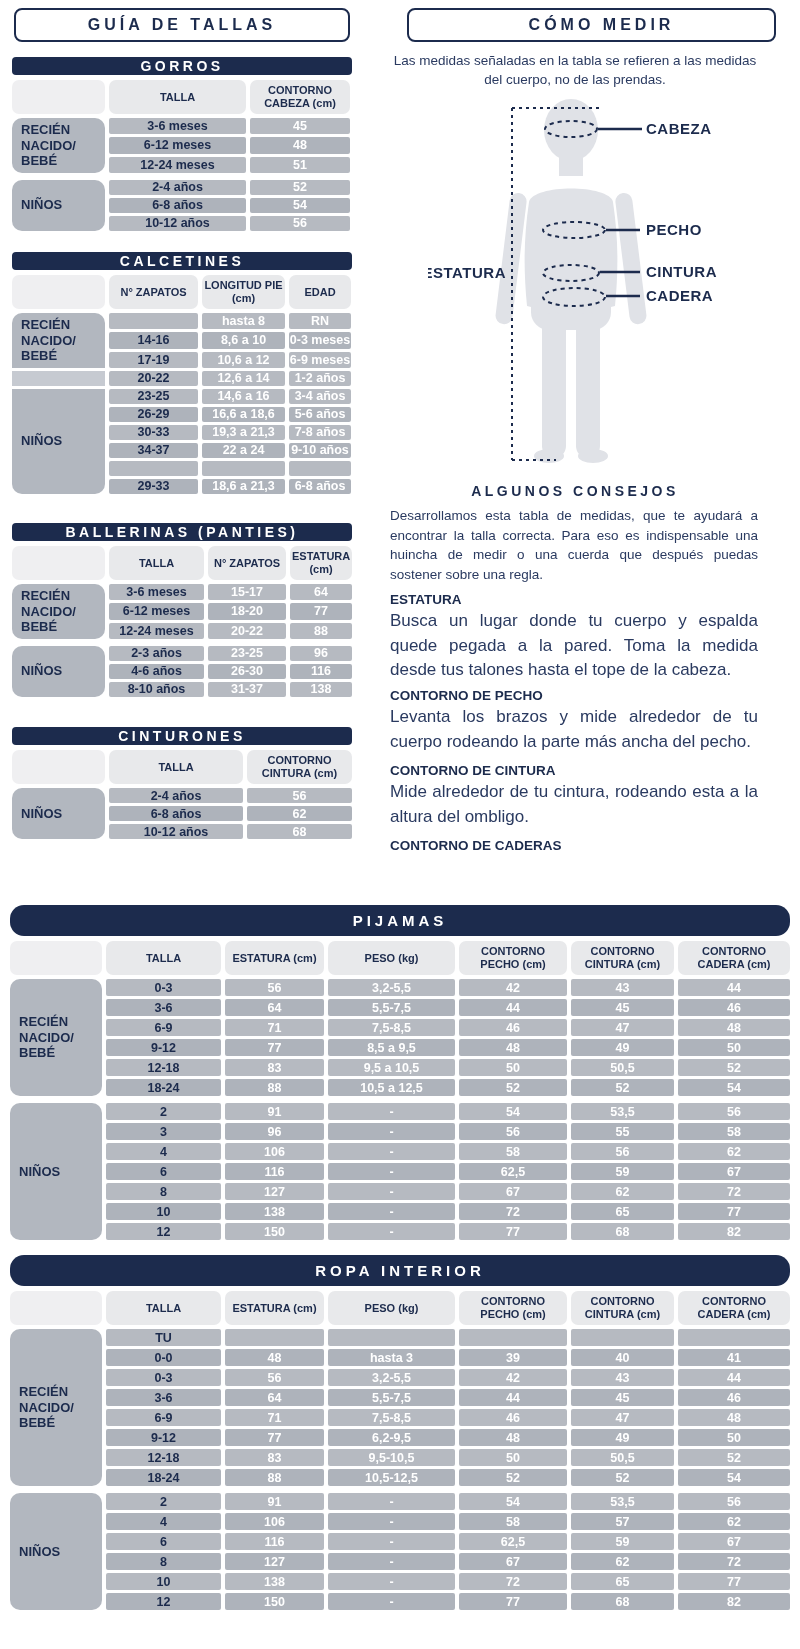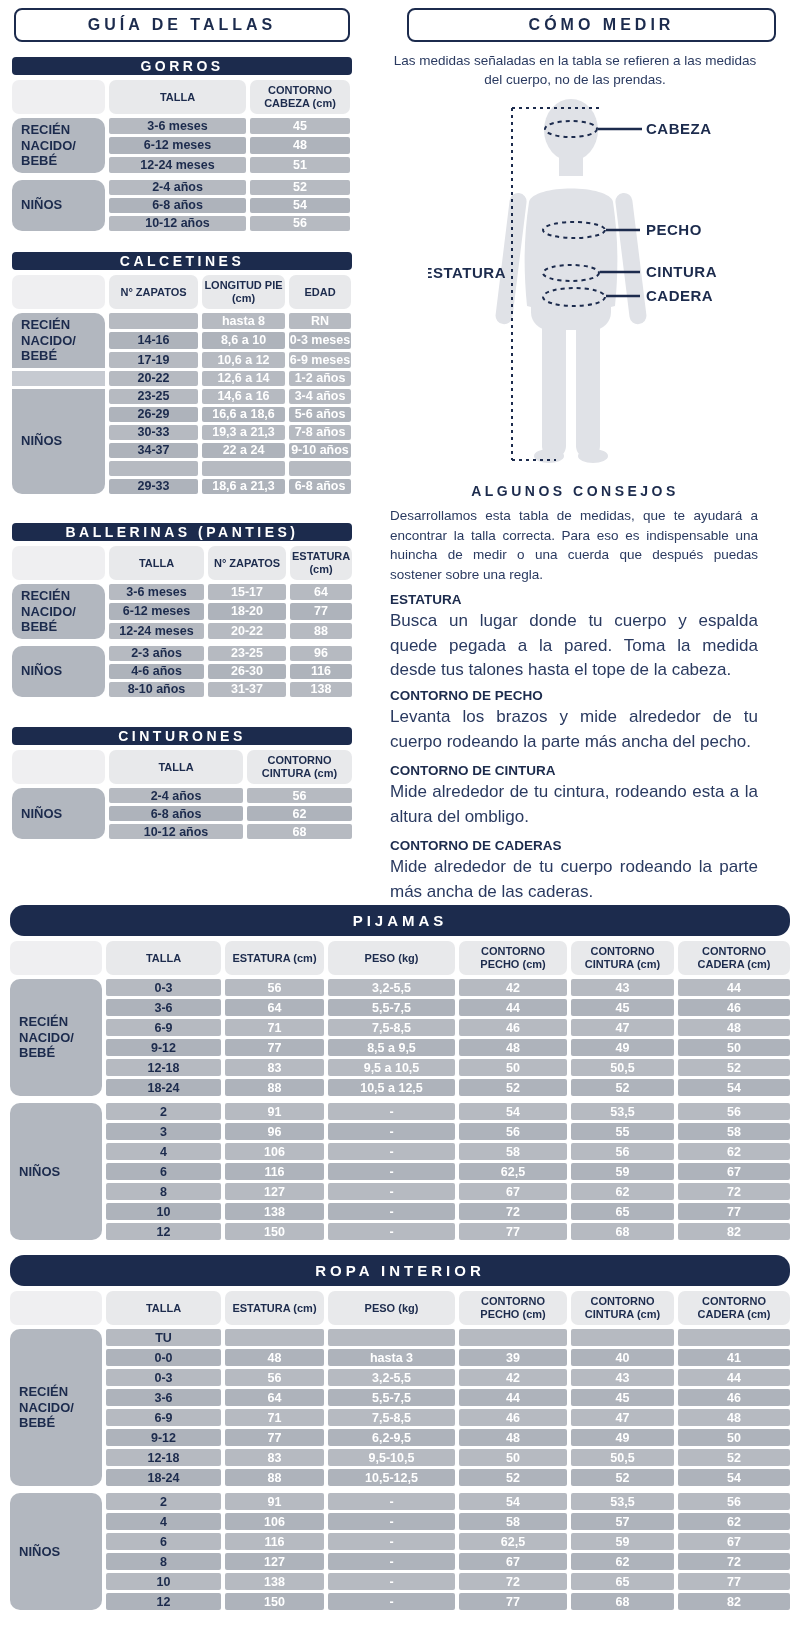--- a/index.html
+++ b/index.html
@@ -316,21 +316,20 @@
 <div class="abs msec" style="left:390px;top:688px;width:368px;">
   <h3>CONTORNO DE PECHO</h3>
   <p>Levanta los brazos y mide alrededor de tu cuerpo rodeando la parte más ancha del pecho.</p>
 </div>
 <div class="abs msec" style="left:390px;top:763px;width:368px;">
   <h3>CONTORNO DE CINTURA</h3>
   <p>Mide alrededor de tu cintura, rodeando esta a la altura del ombligo.</p>
 </div>
 <div class="abs msec" style="left:390px;top:838px;width:368px;">
   <h3>CONTORNO DE CADERAS</h3>
-  <p>Mide alrededor de tu cuerpo rodeando la parte más ancha de las caderas.</p>
 </div>
 
 <div class="abs ttable tall" id="t-pijamas" style="left:10px;top:905px;width:780px;">
   <div class="bar bar-lg">PIJAMAS</div>
 <div class="hdr" style="grid-template-columns: 92px 115px 99px 127px 108px 103px 112px;">
       <div class="corner"></div>
       <div class="chip">TALLA</div>
       <div class="chip">ESTATURA (cm)</div>
       <div class="chip">PESO (kg)</div>
       <div class="chip">CONTORNO PECHO (cm)</div>

